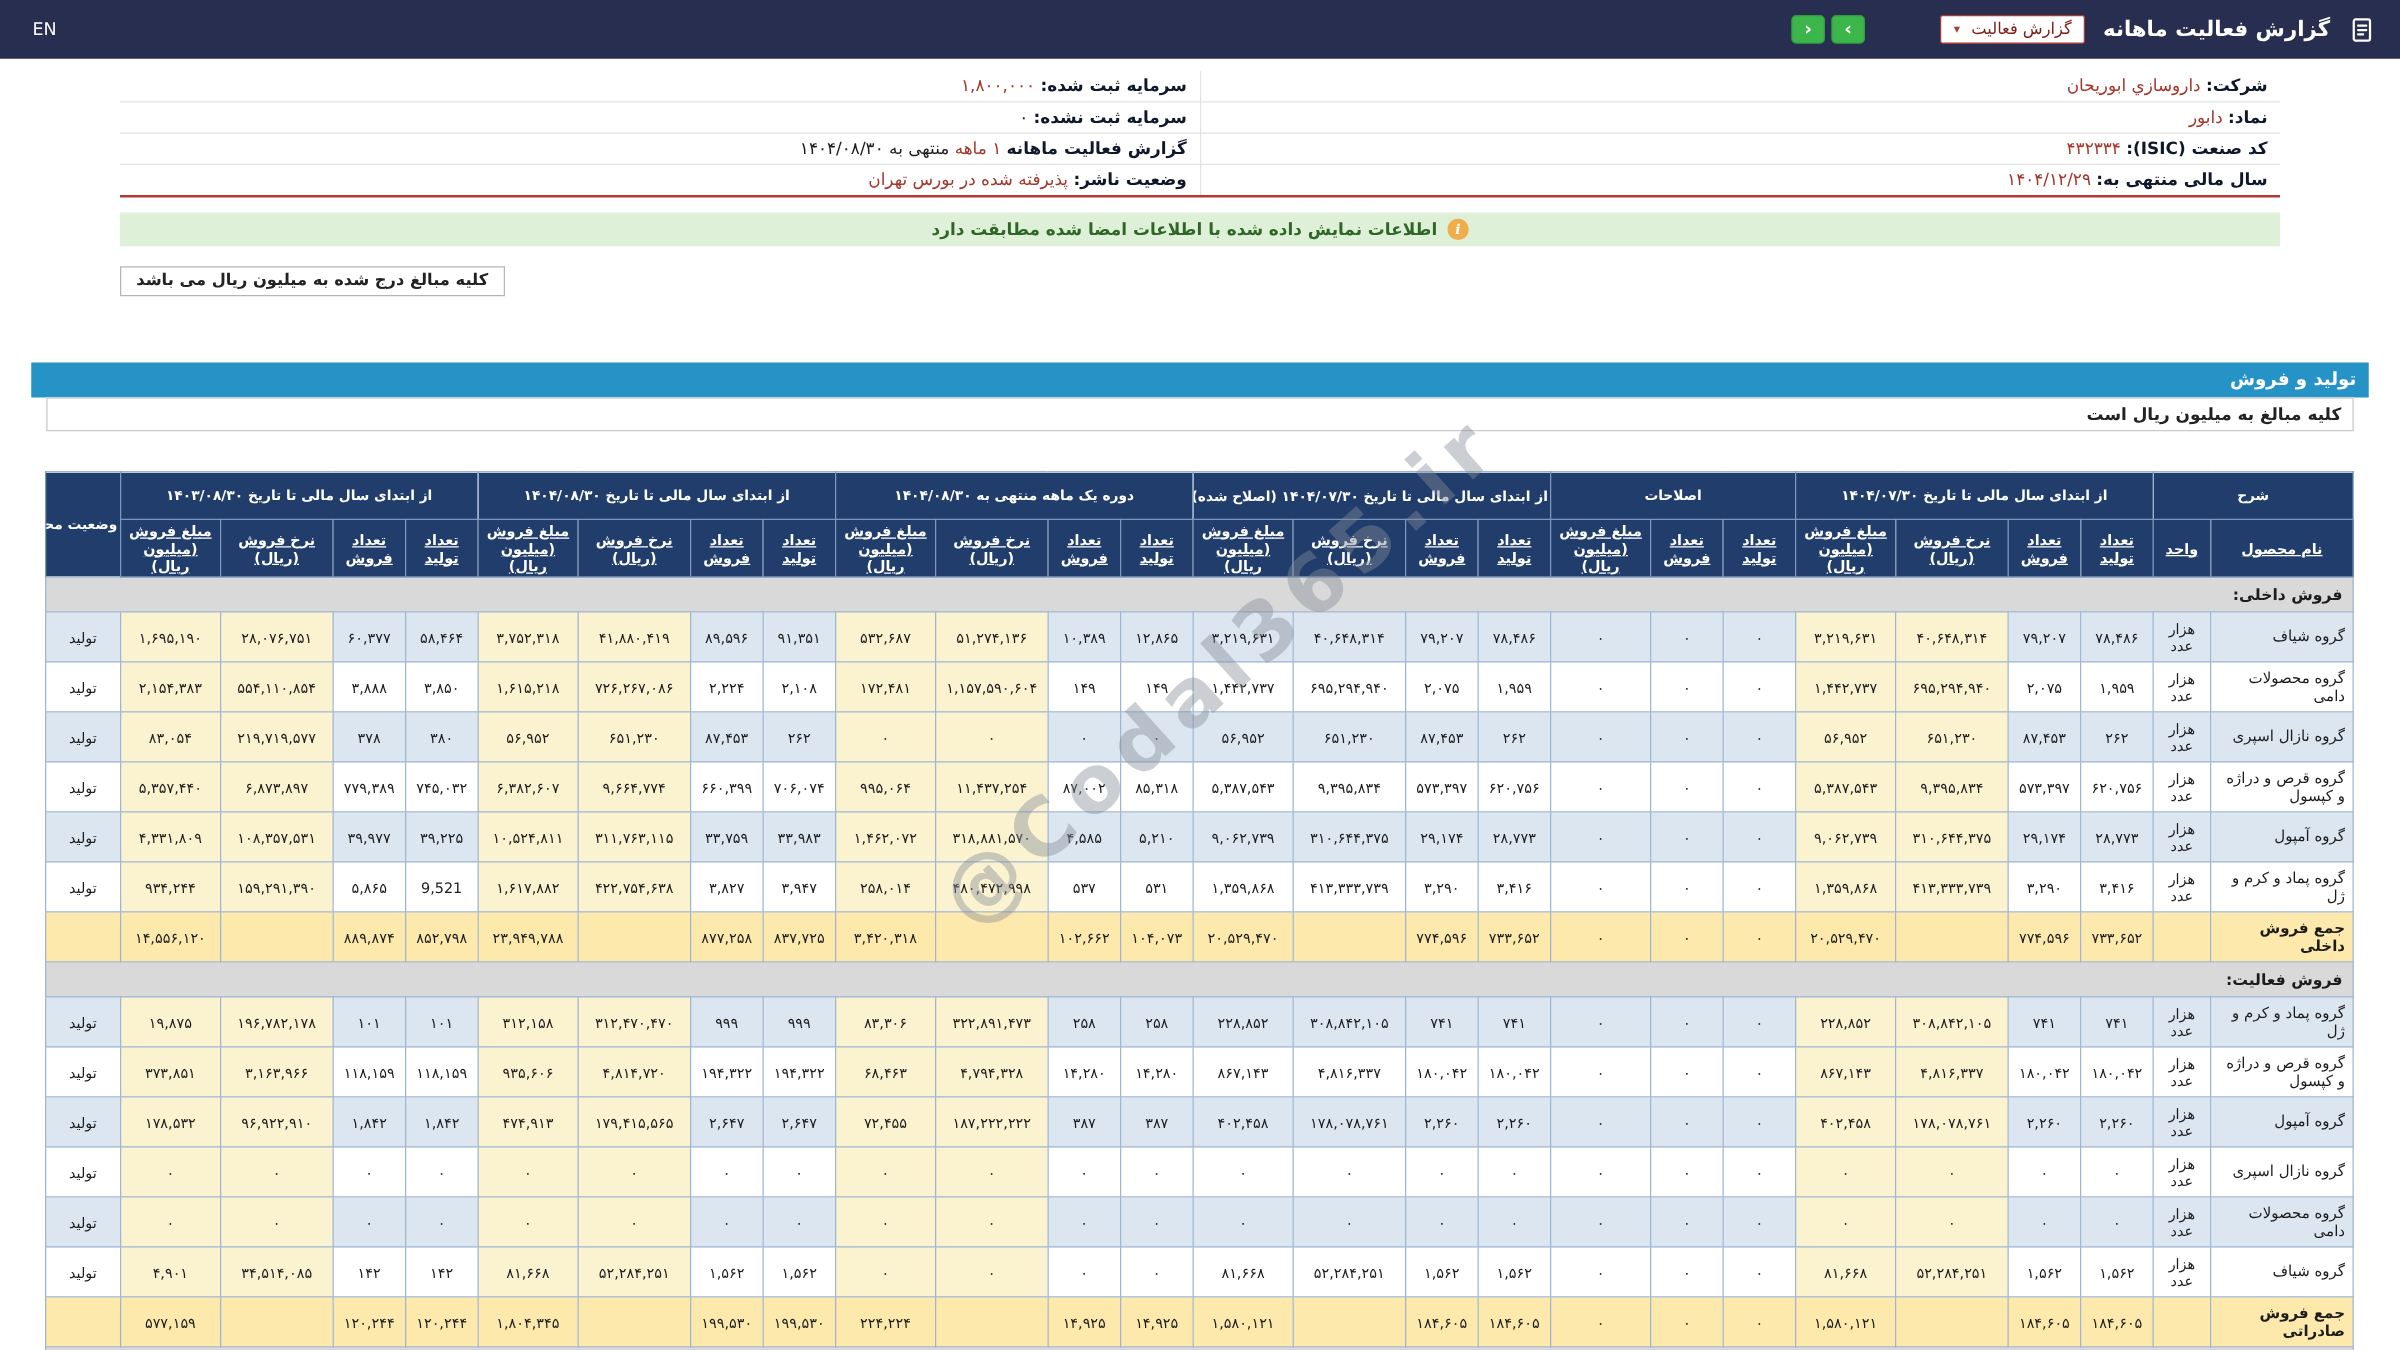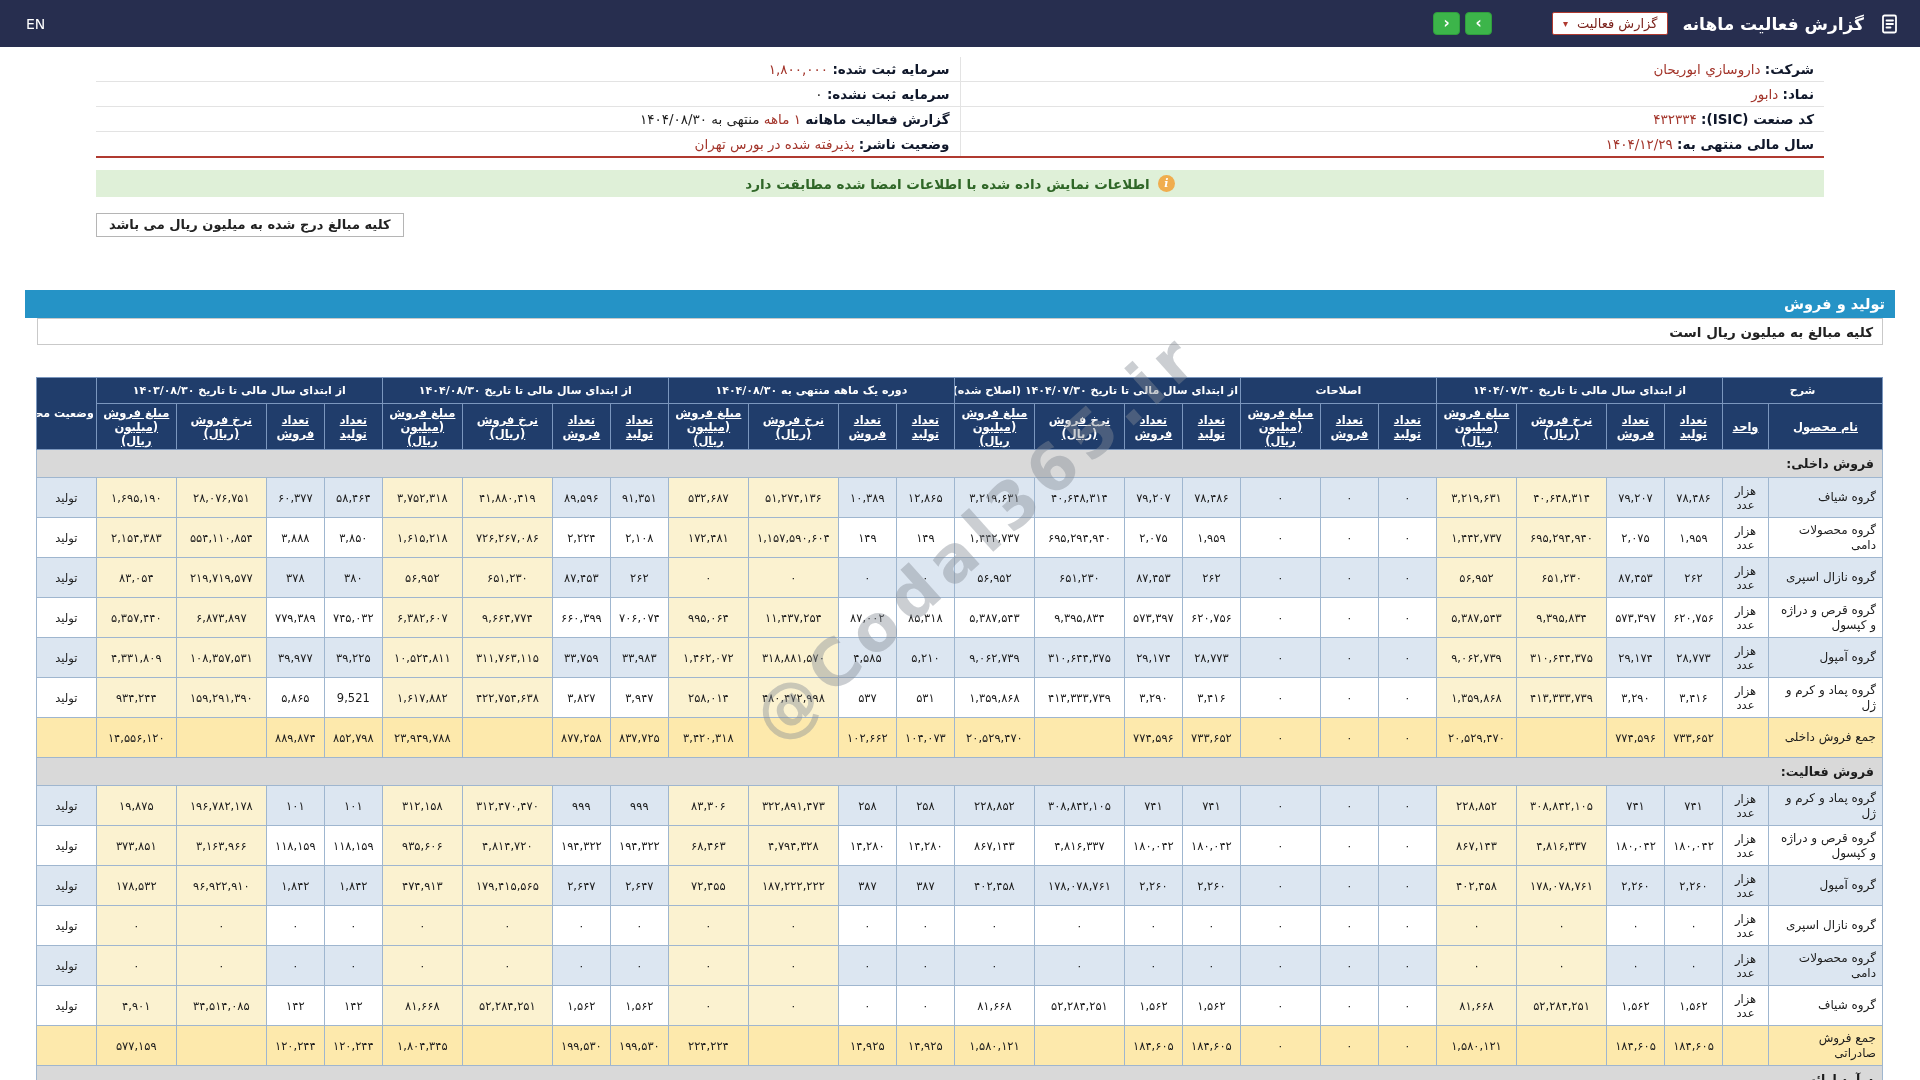--- a/index.html
+++ b/index.html
@@ -34,29 +34,29 @@
   .amount-note { margin-right: auto; border: 1px solid #b5b5b5; background: #fff; padding: 2px 12px; font-size: 13px; font-weight: bold; line-height: 18px; }
 
   
   .section-bar { margin: 53px 25px 0; background: var(--c-section-bar, #2593c6); color: #fff; font-weight: bold; font-size: 14.5px; height: 28px; display: flex; align-items: center; padding: 0 10px; }
   .units-bar { margin: 0 37px; border: 1px solid #c9c9c9; height: 27px; display: flex; align-items: center; padding: 0 9px; font-weight: bold; font-size: 13.5px; background: #fff; }
 
   
   .t-wrap { margin: 32px 37px 0; position: relative; }
   table.report { width: 1846px; border-collapse: collapse; table-layout: fixed; }
   table.report th { background: var(--c-thead, #203d6b); color: #fff; font-weight: bold; border: 1px solid #7b97be; text-align: center; vertical-align: middle; padding: 1px 2px; }
-  table.report tr.grp th { height: 26px; font-size: 11px; white-space: nowrap; overflow: hidden; }
+  table.report tr.grp th { height: 38px; font-size: 11px; white-space: nowrap; overflow: hidden; }
   table.report tr.sub th { height: 46px; font-size: 11.5px; line-height: 14px; text-decoration: underline; }
   table.report td { border: 1px solid #9fb6cf; font-size: 11.5px; color: #1c1c1c; text-align: center; vertical-align: middle; padding: 2px 3px; height: 40px; background: #fff; }
   table.report td.name { text-align: right; padding: 2px 6px; font-size: 12px; line-height: 15px; }
   table.report tr.stripe td.base { background: var(--c-stripe, #dce6f1); }
   table.report tr.plain td.base { background: #fff; }
   table.report td.money { background: var(--c-cream, #fbf2d0); }
   table.report tr.total td, table.report tr.total td.money, table.report tr.total td.base { background: var(--c-total, #fde9ac); }
-  table.report tr.total td.name { font-weight: normal; }
+  table.report tr.total td.name { font-weight: bold; }
   table.report tr.section td { background: var(--c-section-row, #d9d9d9); font-weight: bold; text-align: right; padding: 3px 8px; height: 28px; font-size: 12.5px; }
 
   
   .watermark { position: absolute; left: 690px; top: 500px; transform: rotate(-42deg); font-size: 64px; letter-spacing: 8px; font-weight: bold; color: #868d96; opacity: .42; direction: ltr; pointer-events: none; z-index: 5; white-space: nowrap; }
 </style>
 </head>
 <body>
 
 <header class="topbar">
   <div class="topbar-right">

